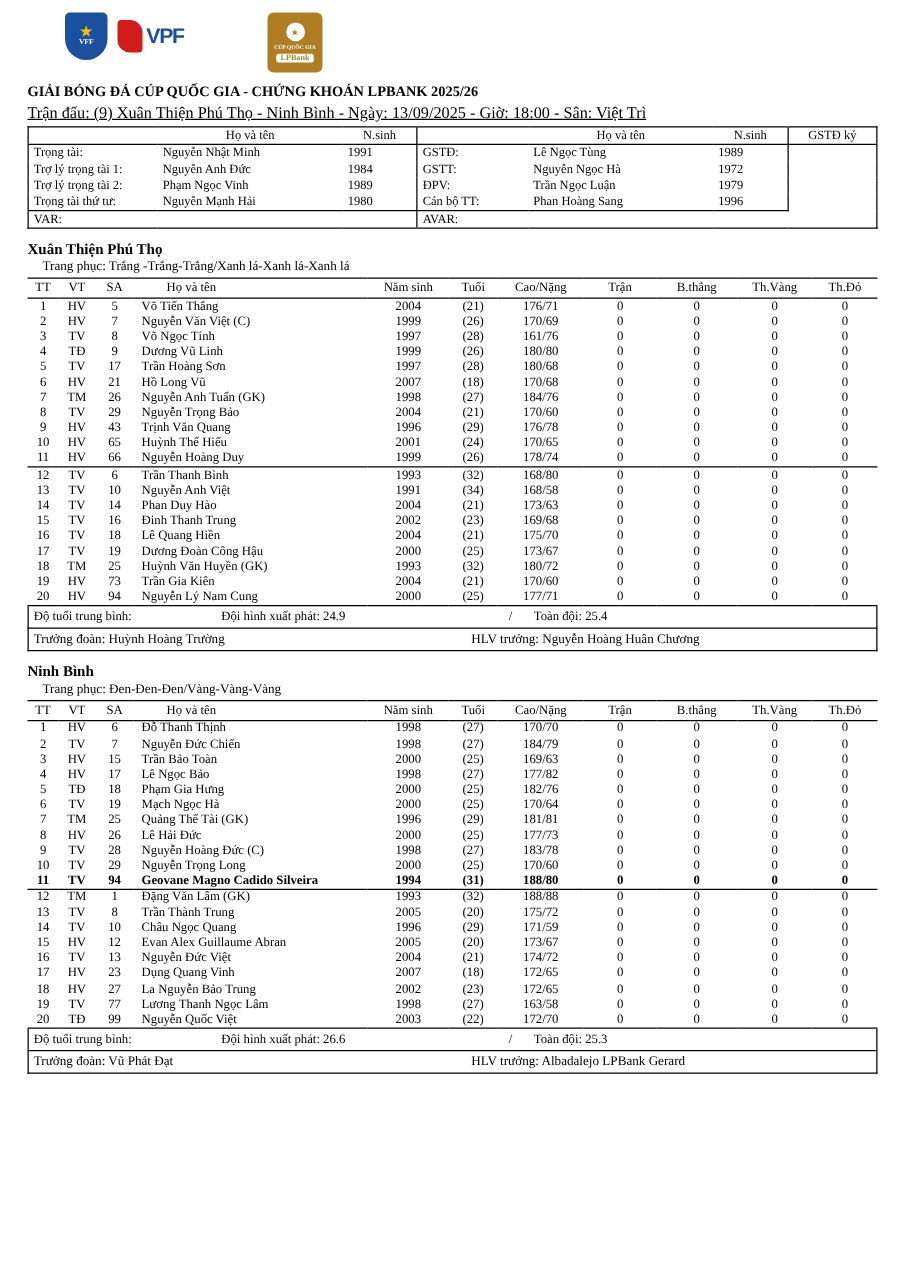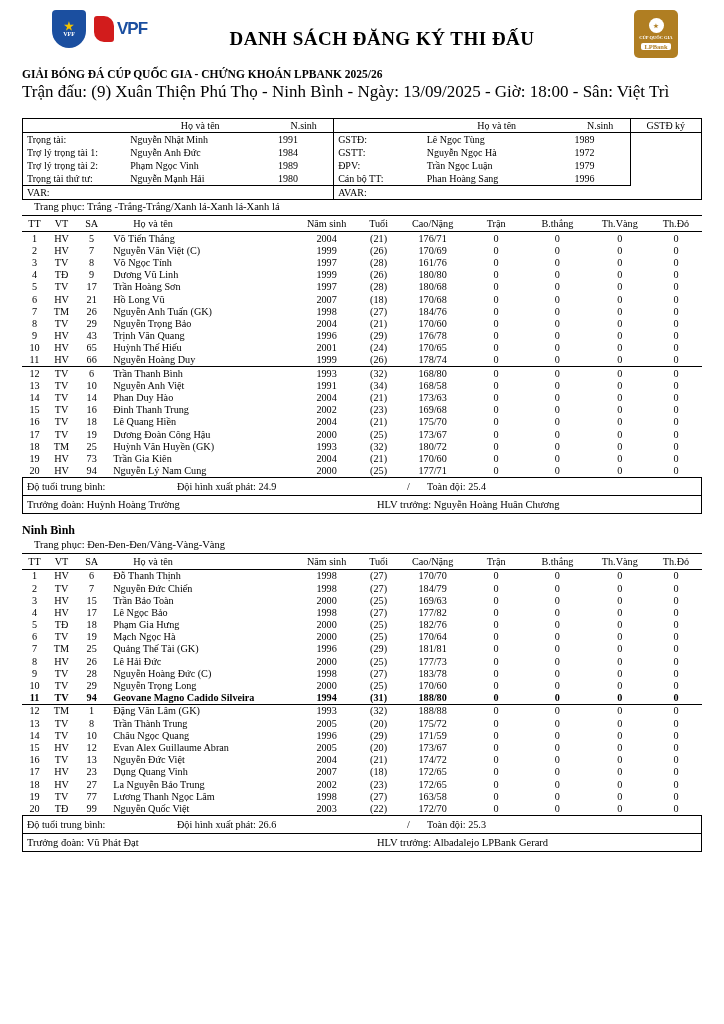--- a/index.html
+++ b/index.html
@@ -35,21 +35,21 @@
   .vpf-mark { width:20px; height:26px; background:#d21c1c; border-radius:3px 10px 3px 10px; }
   .vpf-text { font-family:"Liberation Sans", sans-serif; font-weight:bold; font-size:17px; color:#1b4fa0; letter-spacing:-1px;}
   .lp-logo { width:44px;height:48px; background:#b07e22; border-radius:5px; display:flex; flex-direction:column;
              align-items:center; justify-content:center; color:#fff; font-size:6px; font-weight:bold; }
   .lp-ball { width:15px;height:15px;border-radius:50%;background:#fff;color:#b07e22;font-size:6px;
              display:flex;align-items:center;justify-content:center; margin-bottom:2px;}
   .lp-band { background:#fff; color:#b07e22; font-size:6.5px; padding:0 3px; border-radius:2px; margin-top:2px; }
 
   
   .sub { font-weight:bold; font-size:11.5px; margin-top:2px; }
-  .line2 { font-size:17px; margin-top:2px; margin-bottom:16px;}
+  .line2 { font-size:13px; margin-top:2px; margin-bottom:3px;text-decoration:underline;}
 
   
   table { border-collapse: collapse; width:100%; }
   .officials { border:1px solid #000; font-size:10px; }
   .officials td { padding:1px 4px; vertical-align:top; }
   .officials .bline { border-bottom:1px solid #000; }
   .officials .vline { border-right:1px solid #000; }
   .hdr-c { text-align:center; }
 
   
@@ -94,23 +94,20 @@
       <div class="vff-logo">
         <div class="vff-shield">
           <div class="vff-star">★</div>
           <div>VFF</div>
         </div>
       </div>
       <div class="vpf-logo">
         <div class="vpf-mark"></div>
         <div class="vpf-text">VPF</div>
       </div>
-    </div>
-    <div class="title-wrap">
-      <div class="doc-title">DANH SÁCH ĐĂNG KÝ THI ĐẤU</div>
     </div>
     <div class="logo-right">
       <div class="lp-logo">
         <div class="lp-ball">★</div>
         <div style="font-size:4.5px;text-align:center;line-height:6px;">CÚP QUỐC GIA</div>
         <div class="lp-band">LPBank</div>
       </div>
     </div>
   </div>
 
@@ -161,20 +158,21 @@
       <td class="bline">Phan Hoàng Sang</td>
       <td class="bline vline">1996</td>
     </tr>
     <tr>
       <td colspan="3" class="vline">VAR:</td>
       <td colspan="4">AVAR:</td>
     </tr>
   </tbody>
     </table>
 
+  <div class="team-name">Xuân Thiện Phú Thọ</div>
   <div class="kit">Trang phục: Trắng -Trắng-Trắng/Xanh lá-Xanh lá-Xanh lá</div>
 
   <table class="roster">
     <thead>
       <tr>
         <th class="col-tt">TT</th>
         <th class="col-vt">VT</th>
         <th class="col-sa">SA</th>
         <th class="col-name" style="text-align:left;padding-left:26px;">Họ và tên</th>
         <th class="col-ns">Năm sinh</th>

